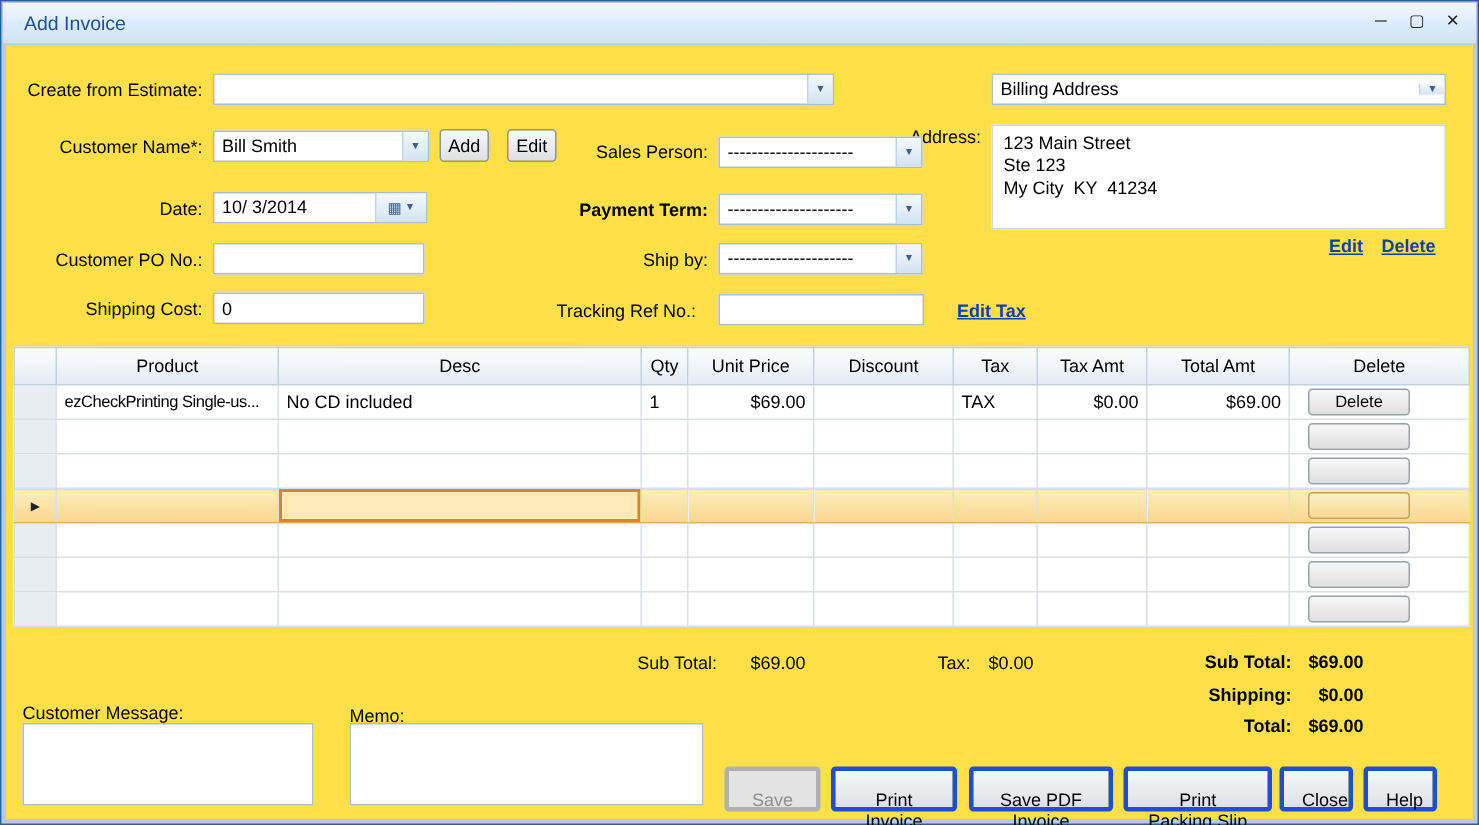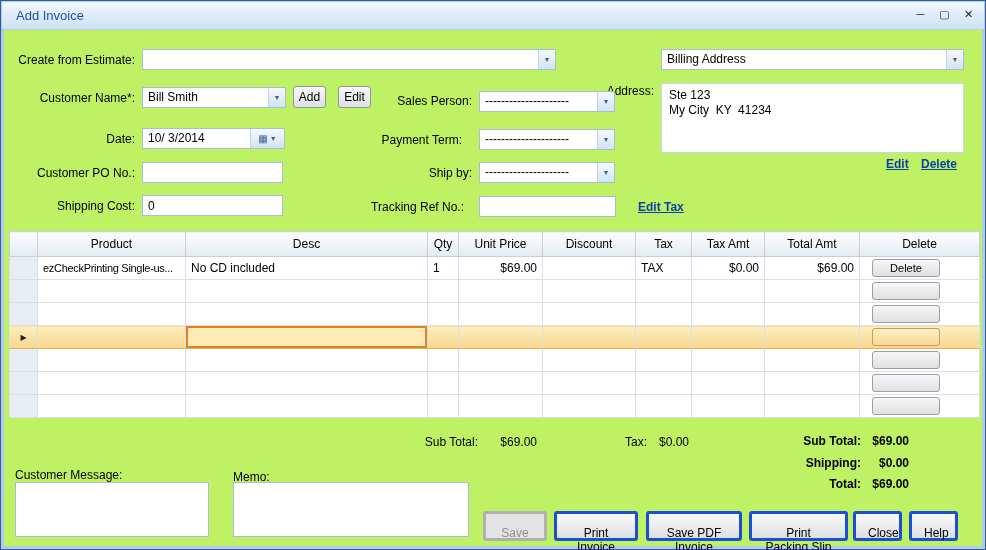--- a/index.html
+++ b/index.html
@@ -1,18 +1,18 @@
 <!DOCTYPE html>
 <html><head>
 <meta charset="utf-8">
 <style>
   *{margin:0;padding:0;box-sizing:border-box;}
   html,body{width:986px;height:550px;overflow:hidden;}
   body{font-family:"Liberation Sans",sans-serif;font-size:12px;color:#000;background:#fff;}
-  .window{position:absolute;left:0;top:0;width:986px;height:550px;background:#bef264;border:1px solid #2f5d97;box-shadow:inset 0 0 0 3px #b3cbe8;}
+  .window{position:absolute;left:0;top:0;width:986px;height:550px;background:#fde047;border:1px solid #2f5d97;box-shadow:inset 0 0 0 3px #b3cbe8;}
   .titlebar{position:absolute;left:1px;top:1px;width:982px;height:28px;background:linear-gradient(180deg,#f2f8fe 0%,#dcebfa 55%,#cfe2f5 100%);border-bottom:1px solid #b7cde6;}
   .title{position:absolute;left:14px;top:6px;font-size:13px;color:#1c4f9c;}
   .win-controls{position:absolute;right:8px;top:5px;display:flex;gap:9px;}
   .wc{width:15px;height:15px;text-align:center;line-height:15px;font-size:11px;color:#222;cursor:pointer;}
   .lbl{position:absolute;text-align:right;white-space:nowrap;}
   .combo{position:absolute;height:21px;background:#fff;border:1px solid #a9bdd4;display:flex;}
   .combo .val{flex:1;padding:2px 5px;white-space:pre;overflow:hidden;line-height:15px;}
   .combo .drop{width:17px;display:flex;align-items:center;justify-content:center;font-size:7px;color:#3f5f8f;background:linear-gradient(#f4f9fd,#d3e3f3);border-left:1px solid #bdd2e8;cursor:pointer;}
   .combo .datebtn{width:34px;gap:2px;font-size:10px;}
   .combo .datebtn .tiny{font-size:7px;}
@@ -54,54 +54,55 @@
       <span class="wc">✕</span>
     </div>
   </div>
 
   <span class="lbl" style="left:8px;top:52px;width:126px;">Create from Estimate:</span>
   <div class="combo" style="left:141px;top:48px;width:414px;">
     <span class="val"></span>
     <span class="drop">▼</span>
   </div>
   <span class="lbl" style="left:593px;top:52px;width:60px;margin-top:31px;">Address:</span>
-  <div class="combo" style="left:660px;top:48px;width:303px;">
+  <div class="combo" style="left:660px;top:48px;width:303px;align-items:center;">
     <span class="val">Billing Address</span>
     <span class="drop">▼</span>
   </div>
 
   <span class="lbl" style="left:8px;top:90px;width:126px;">Customer Name*:</span>
   <div class="combo" style="left:141px;top:86px;width:144px;">
     <span class="val">Bill Smith</span>
     <span class="drop">▼</span>
   </div>
   <button class="smallbtn" style="left:292px;top:85px;">Add</button>
   <button class="smallbtn" style="left:337px;top:85px;">Edit</button>
   <span class="lbl" style="left:381px;top:93px;width:90px;">Sales Person:</span>
   <div class="combo" style="left:478px;top:90px;width:136px;">
     <span class="val">---------------------</span>
     <span class="drop">▼</span>
   </div>
 
   <div class="addr-box">
+    <div class="addr-line">123 Main Street</div>
     <div class="addr-line">Ste 123</div>
     <div class="addr-line">My City  KY  41234</div>
   </div>
   <span class="link" style="left:885px;top:156px;">Edit</span>
   <span class="link" style="left:920px;top:156px;">Delete</span>
 
   <span class="lbl" style="left:8px;top:131px;width:126px;">Date:</span>
   <div class="combo" style="left:141px;top:127px;width:143px;">
     <span class="val">10/ 3/2014</span>
     <span class="drop datebtn">
       <span>▦</span>
       <span class="tiny">▼</span>
     </span>
   </div>
-  <span class="lbl" style="left:371px;top:132px;width:90px;">Payment Term:</span>
+  <span class="lbl" style="left:381px;top:132px;width:90px;font-weight:bold;">Payment Term:</span>
   <div class="combo" style="left:478px;top:128px;width:136px;">
     <span class="val">---------------------</span>
     <span class="drop">▼</span>
   </div>
 
   <span class="lbl" style="left:8px;top:165px;width:126px;">Customer PO No.:</span>
   <input class="field" style="left: 141px; top: 161px; width: 141px;" value="">
   <span class="lbl" style="left:381px;top:165px;width:90px;">Ship by:</span>
   <div class="combo" style="left:478px;top:161px;width:136px;">
     <span class="val">---------------------</span>

